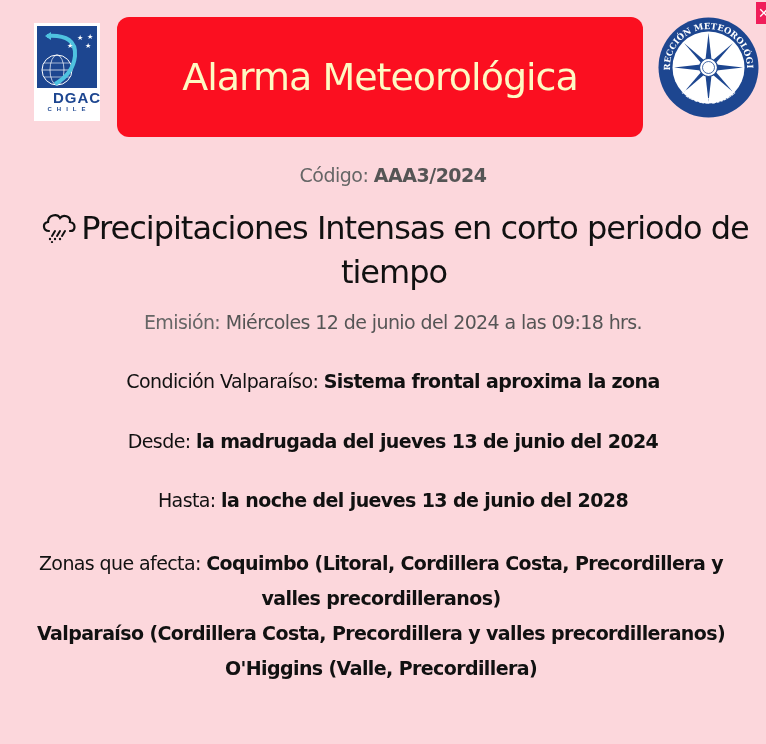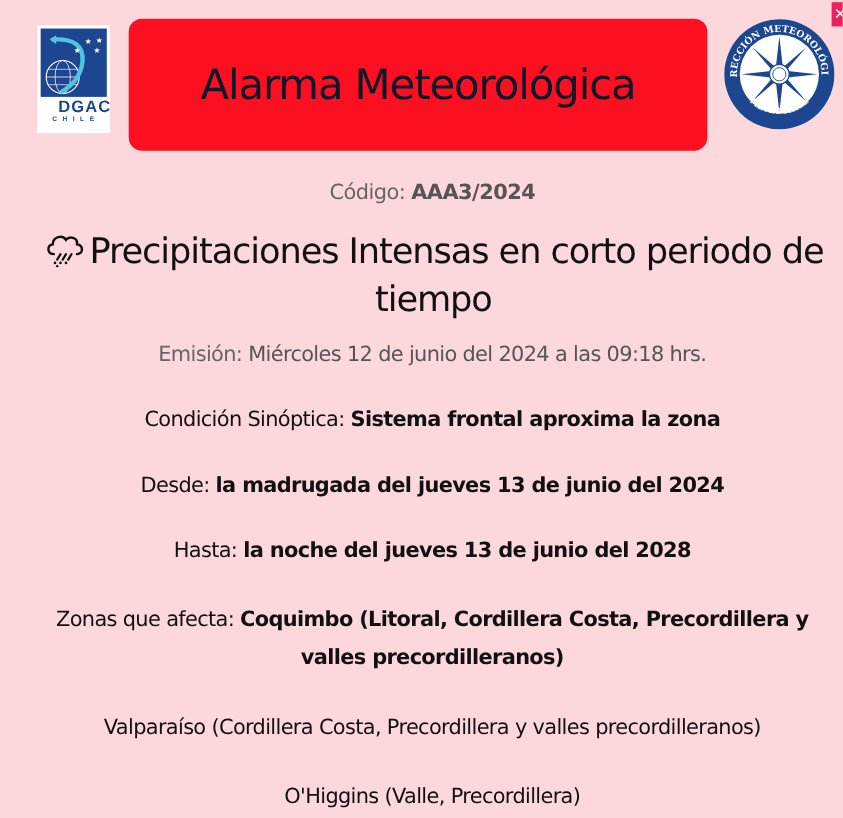--- a/index.html
+++ b/index.html
@@ -59,21 +59,21 @@
       top: 17px;
       width: 526px;
       height: 120px;
       background: #fb0f20;
       border-radius: 12px;
       display: flex;
       align-items: center;
       justify-content: center;
     }
     .title-box span {
-      color: #0f172a;
+      color: #fef9c3;
       font-family: "DejaVu Sans", sans-serif;
       font-size: 38px;
       letter-spacing: -1px;
     }
     .meteo-logo {
       position: absolute;
       left: 658px;
       top: 17px;
       width: 101px;
       height: 101px;
@@ -141,31 +141,31 @@
     .f18 {
       font-size: 19px;
       letter-spacing: -0.6px;
       color: #111;
     }
     .sinoptica { top: 370px; }
     .desde { top: 430px; }
     .hasta { top: 489px; }
     .zonas {
       position: absolute;
-      left: 40px;
+      left: 28px;
       top: 546px;
       width: 706px;
       text-align: center;
       font-size: 19px;
       line-height: 35px;
       letter-spacing: -0.6px;
       color: #111;
     }
     .zonas .val { font-weight: bold; }
-    .zonas .zl { display: block; font-weight: normal; white-space: nowrap; margin-top: 28px; }
+    .zonas .zl { display: block; font-weight: bold; white-space: nowrap; }
   </style>
 </head>
 <body>
 
 <div class="dgac-logo">
   <div class="emblem">
     <svg width="60" height="62" viewBox="0 0 60 62">
       <rect width="60" height="62" fill="#1d4690"></rect>
       <circle cx="20" cy="44" r="15" fill="none" stroke="#ffffff" stroke-width="1"></circle>
       <ellipse cx="20" cy="44" rx="7" ry="15" fill="none" stroke="#ffffff" stroke-width="0.7"></ellipse>
@@ -240,21 +240,21 @@
     </svg>
   </span><span>Precipitaciones Intensas en corto periodo de tiempo</span>
 </div>
 
 <div class="line emision">
   <span class="label">Emisión:</span>
   <span class="val">Miércoles 12 de junio del 2024 a las 09:18 hrs.</span>
 </div>
 
 <div class="line f18 sinoptica">
-  <span class="label">Condición Sinóptica:</span>
+  <span class="label">Condición Valparaíso:</span>
   <span class="val">Sistema frontal aproxima la zona</span>
 </div>
 
 <div class="line f18 desde">
   <span class="label">Desde:</span>
   <span class="val">la madrugada del jueves 13 de junio del 2024</span>
 </div>
 
 <div class="line f18 hasta">
   <span class="label">Hasta:</span>

